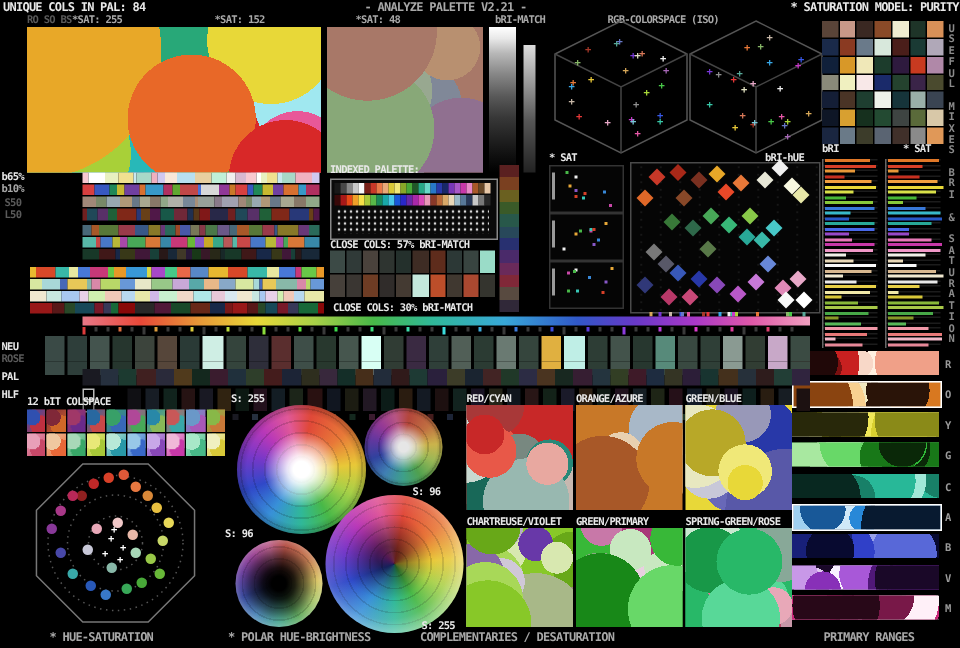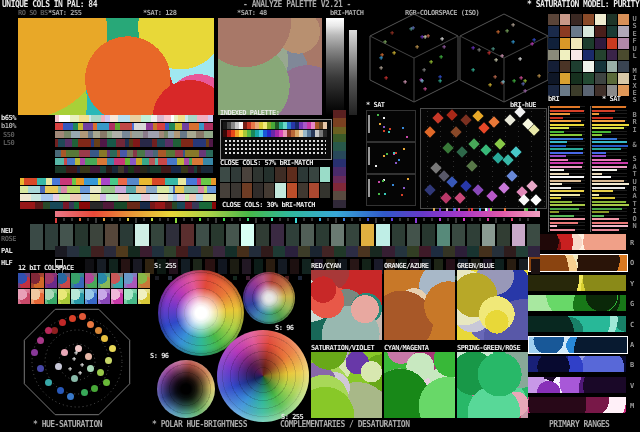--- a/index.html
+++ b/index.html
@@ -39,21 +39,21 @@
 </head>
 <body>
 
 <div id="root">
 
   <div class="t w" style="left:2px;top:1px">UNIQUE COLS IN PAL: 84</div>
   <div class="t" style="left:243px;top:1px">- ANALYZE PALETTE V2.21 -</div>
   <div class="t w" style="left:527px;top:1px">* SATURATION MODEL: PURITY</div>
   <div class="t t7 dim" style="left:18px;top:10px">RO SO BS</div>
   <div class="t t7" style="left:48px;top:10px">*SAT: 255</div>
-  <div class="t t7" style="left:143px;top:10px">*SAT: 128</div>
+  <div class="t t7" style="left:143px;top:10px">*SAT: 152</div>
   <div class="t t7" style="left:237px;top:10px">*SAT: 48</div>
   <div class="t t7" style="left:330px;top:10px">bRI-MATCH</div>
   <div class="t t7" style="left:405px;top:10px">RGB-COLORSPACE (ISO)</div>
 
   <div id="vor1" class="vor" style="left: 18px; top: 18px; width: 196px; height: 97px; background: radial-gradient(circle at 88% 103%, rgb(216, 40, 40) 0px, rgb(216, 40, 40) 19%, transparent 19%), radial-gradient(circle at 56% 63%, rgb(232, 104, 40) 0px, rgb(232, 104, 40) 34%, transparent 34%), radial-gradient(circle at 2% 16%, rgb(232, 168, 40) 0px, rgb(232, 168, 40) 41%, transparent 41%), radial-gradient(circle at 83% 9%, rgb(232, 216, 56) 0px, rgb(232, 216, 56) 23%, transparent 23%), radial-gradient(circle at 13% 87%, rgb(168, 208, 56) 0px, rgb(168, 208, 56) 23%, transparent 23%), radial-gradient(circle at 60% 76%, rgb(72, 184, 56) 0px, rgb(72, 184, 56) 22%, transparent 22%), radial-gradient(circle at 48% 23%, rgb(40, 168, 120) 0px, rgb(40, 168, 120) 34%, transparent 34%), radial-gradient(circle at 23% 82%, rgb(40, 184, 184) 0px, rgb(40, 184, 184) 41%, transparent 41%), radial-gradient(circle at 32% 79%, rgb(40, 136, 216) 0px, rgb(40, 136, 216) 26%, transparent 26%), radial-gradient(circle at 11% 61%, rgb(40, 72, 200) 0px, rgb(40, 72, 200) 30%, transparent 30%), radial-gradient(circle at 4% 74%, rgb(88, 40, 184) 0px, rgb(88, 40, 184) 37%, transparent 37%), radial-gradient(circle at 58% 52%, rgb(152, 56, 200) 0px, rgb(152, 56, 200) 28%, transparent 28%), radial-gradient(circle at -1% 43%, rgb(216, 56, 184) 0px, rgb(216, 56, 184) 17%, transparent 17%), radial-gradient(circle at 92% 91%, rgb(232, 88, 152) 0px, rgb(232, 88, 152) 16%, transparent 16%), radial-gradient(circle at 53% 23%, rgb(240, 168, 184) 0px, rgb(240, 168, 184) 38%, transparent 38%), radial-gradient(circle at 39% 105%, rgb(248, 240, 168) 0px, rgb(248, 240, 168) 34%, transparent 34%), radial-gradient(circle at 95% 52%, rgb(160, 232, 240) 0px, rgb(160, 232, 240) 18%, transparent 18%), radial-gradient(circle at 47% 19%, rgb(248, 248, 248) 0px, rgb(248, 248, 248) 32%, transparent 32%), radial-gradient(circle at 50% 54%, rgb(128, 32, 48) 0px, rgb(128, 32, 48) 28%, transparent 28%), radial-gradient(circle at 41% 92%, rgb(58, 26, 90) 0px, rgb(58, 26, 90) 19%, transparent 19%), radial-gradient(circle at 65% 68%, rgb(216, 40, 40) 0px, rgb(216, 40, 40) 17%, transparent 17%), radial-gradient(circle at 59% 29%, rgb(232, 104, 40) 0px, rgb(232, 104, 40) 36%, transparent 36%), linear-gradient(rgb(216, 40, 40), rgb(216, 40, 40));"></div>
   <div id="vor2" class="vor" style="left: 218px; top: 18px; width: 104px; height: 97px; background: radial-gradient(circle at 26% 3%, rgb(168, 120, 104) 0px, rgb(168, 120, 104) 38%, transparent 38%), radial-gradient(circle at 28% 70%, rgb(136, 168, 120) 0px, rgb(136, 168, 120) 42%, transparent 42%), radial-gradient(circle at 7% 20%, rgb(120, 136, 168) 0px, rgb(120, 136, 168) 38%, transparent 38%), radial-gradient(circle at 12% 10%, rgb(168, 168, 128) 0px, rgb(168, 168, 128) 40%, transparent 40%), radial-gradient(circle at 86% 85%, rgb(144, 112, 144) 0px, rgb(144, 112, 144) 29%, transparent 29%), radial-gradient(circle at 56% 71%, rgb(112, 168, 152) 0px, rgb(112, 168, 152) 17%, transparent 17%), radial-gradient(circle at 77% 14%, rgb(184, 144, 112) 0px, rgb(184, 144, 112) 19%, transparent 19%), radial-gradient(circle at 87% 70%, rgb(136, 152, 176) 0px, rgb(136, 152, 176) 15%, transparent 15%), radial-gradient(circle at 19% 65%, rgb(168, 136, 160) 0px, rgb(168, 136, 160) 18%, transparent 18%), radial-gradient(circle at 31% 44%, rgb(152, 168, 144) 0px, rgb(152, 168, 144) 42%, transparent 42%), radial-gradient(circle at 58% 54%, rgb(128, 136, 152) 0px, rgb(128, 136, 152) 37%, transparent 37%), radial-gradient(circle at 35% 29%, rgb(184, 168, 160) 0px, rgb(184, 168, 160) 18%, transparent 18%), radial-gradient(circle at 10% 17%, rgb(216, 200, 184) 0px, rgb(216, 200, 184) 26%, transparent 26%), radial-gradient(circle at 27% 62%, rgb(200, 216, 200) 0px, rgb(200, 216, 200) 15%, transparent 15%), radial-gradient(circle at 22% 101%, rgb(104, 120, 136) 0px, rgb(104, 120, 136) 25%, transparent 25%), radial-gradient(circle at 41% 69%, rgb(160, 184, 192) 0px, rgb(160, 184, 192) 41%, transparent 41%), radial-gradient(circle at 21% 13%, rgb(168, 120, 104) 0px, rgb(168, 120, 104) 44%, transparent 44%), radial-gradient(circle at 6% 88%, rgb(136, 168, 120) 0px, rgb(136, 168, 120) 17%, transparent 17%), linear-gradient(rgb(168, 120, 104), rgb(168, 120, 104));"></div>
   <div class="abs" style="left:326px;top:18px;width:18px;height:97px;background:linear-gradient(#fff,#e8e8e8 8%,#b8b8b8 18%,#888 32%,#585858 48%,#383838 62%,#222 76%,#101010 88%,#000)"></div>
   <div class="abs" style="left:349px;top:30px;width:8px;height:85px;background:linear-gradient(#ddd,#999 30%,#555 60%,#222)"></div>
 
   <svg id="cubes" width="185" height="96" style="left:366px;top:10px" viewBox="0 0 185 96">
@@ -1214,21 +1214,21 @@
   <div class="wheel wPastel" style="left:217px;top:330px;width:92px;height:92px"></div>
   <div class="t t7 w" style="left:281px;top:414px">S: 255</div>
   <div class="t" style="left:152px;top:421px">* POLAR HUE-BRIGHTNESS</div>
 
   <div class="t t7 w" style="left:311px;top:263px">RED/CYAN</div>
   <div class="t t7 w" style="left:384px;top:263px">ORANGE/AZURE</div>
   <div class="t t7 w" style="left:457px;top:263px">GREEN/BLUE</div>
   <div id="comp0" class="vor" style="left: 311px; top: 270px; width: 71px; height: 70px; background: radial-gradient(circle at 17% 28%, rgb(200, 40, 40) 0px, rgb(200, 40, 40) 17%, transparent 17%), radial-gradient(circle at 22% 44%, rgb(232, 88, 72) 0px, rgb(232, 88, 72) 26%, transparent 26%), radial-gradient(circle at 26% 1%, rgb(168, 56, 56) 0px, rgb(168, 56, 56) 23%, transparent 23%), radial-gradient(circle at 76% 56%, rgb(232, 168, 160) 0px, rgb(232, 168, 160) 21%, transparent 21%), radial-gradient(circle at -2% 35%, rgb(200, 216, 208) 0px, rgb(200, 216, 208) 32%, transparent 32%), radial-gradient(circle at 56% 92%, rgb(152, 184, 176) 0px, rgb(152, 184, 176) 38%, transparent 38%), radial-gradient(circle at 78% 55%, rgb(40, 136, 120) 0px, rgb(40, 136, 120) 23%, transparent 23%), radial-gradient(circle at -1% 79%, rgb(24, 104, 88) 0px, rgb(24, 104, 88) 29%, transparent 29%), radial-gradient(circle at 84% 99%, rgb(200, 184, 176) 0px, rgb(200, 184, 176) 38%, transparent 38%), radial-gradient(circle at 50% 51%, rgb(120, 136, 128) 0px, rgb(120, 136, 128) 33%, transparent 33%), radial-gradient(circle at 53% 92%, rgb(200, 40, 40) 0px, rgb(200, 40, 40) 26%, transparent 26%), radial-gradient(circle at 27% 48%, rgb(232, 88, 72) 0px, rgb(232, 88, 72) 30%, transparent 30%), radial-gradient(circle at 20% 73%, rgb(168, 56, 56) 0px, rgb(168, 56, 56) 27%, transparent 27%), radial-gradient(circle at 77% 104%, rgb(232, 168, 160) 0px, rgb(232, 168, 160) 30%, transparent 30%), linear-gradient(rgb(200, 40, 40), rgb(200, 40, 40));"></div>
   <div id="comp1" class="vor" style="left: 384px; top: 270px; width: 71px; height: 70px; background: radial-gradient(circle at 91% 51%, rgb(200, 120, 40) 0px, rgb(200, 120, 40) 33%, transparent 33%), radial-gradient(circle at 94% 53%, rgb(232, 168, 88) 0px, rgb(232, 168, 88) 28%, transparent 28%), radial-gradient(circle at 25% 74%, rgb(168, 88, 40) 0px, rgb(168, 88, 40) 42%, transparent 42%), radial-gradient(circle at 42% 48%, rgb(232, 208, 176) 0px, rgb(232, 208, 176) 28%, transparent 28%), radial-gradient(circle at 81% 22%, rgb(168, 184, 200) 0px, rgb(168, 184, 200) 28%, transparent 28%), radial-gradient(circle at 76% 41%, rgb(104, 136, 168) 0px, rgb(104, 136, 168) 25%, transparent 25%), radial-gradient(circle at 74% 42%, rgb(56, 120, 200) 0px, rgb(56, 120, 200) 31%, transparent 31%), radial-gradient(circle at 10% 70%, rgb(192, 205, 216) 0px, rgb(192, 205, 216) 28%, transparent 28%), radial-gradient(circle at 41% 61%, rgb(152, 136, 120) 0px, rgb(152, 136, 120) 30%, transparent 30%), radial-gradient(circle at 103% 62%, rgb(184, 200, 216) 0px, rgb(184, 200, 216) 18%, transparent 18%), radial-gradient(circle at 20% 6%, rgb(200, 120, 40) 0px, rgb(200, 120, 40) 35%, transparent 35%), radial-gradient(circle at 59% 52%, rgb(232, 168, 88) 0px, rgb(232, 168, 88) 34%, transparent 34%), radial-gradient(circle at 47% 24%, rgb(168, 88, 40) 0px, rgb(168, 88, 40) 27%, transparent 27%), radial-gradient(circle at 28% 78%, rgb(232, 208, 176) 0px, rgb(232, 208, 176) 26%, transparent 26%), linear-gradient(rgb(200, 120, 40), rgb(200, 120, 40));"></div>
   <div id="comp2" class="vor" style="left: 457px; top: 270px; width: 71px; height: 70px; background: radial-gradient(circle at 56% 74%, rgb(232, 216, 56) 0px, rgb(232, 216, 56) 18%, transparent 18%), radial-gradient(circle at 56% 63%, rgb(240, 232, 120) 0px, rgb(240, 232, 120) 30%, transparent 30%), radial-gradient(circle at 25% 36%, rgb(184, 168, 40) 0px, rgb(184, 168, 40) 32%, transparent 32%), radial-gradient(circle at 9% 39%, rgb(232, 232, 192) 0px, rgb(232, 232, 192) 36%, transparent 36%), radial-gradient(circle at 54% 9%, rgb(152, 152, 184) 0px, rgb(152, 152, 184) 25%, transparent 25%), radial-gradient(circle at 95% 100%, rgb(88, 88, 168) 0px, rgb(88, 88, 168) 42%, transparent 42%), radial-gradient(circle at 69% 29%, rgb(40, 56, 168) 0px, rgb(40, 56, 168) 38%, transparent 38%), radial-gradient(circle at 22% 62%, rgb(200, 200, 216) 0px, rgb(200, 200, 216) 27%, transparent 27%), radial-gradient(circle at -2% 24%, rgb(168, 168, 136) 0px, rgb(168, 168, 136) 21%, transparent 21%), radial-gradient(circle at 45% 72%, rgb(104, 104, 184) 0px, rgb(104, 104, 184) 33%, transparent 33%), radial-gradient(circle at 97% 30%, rgb(232, 216, 56) 0px, rgb(232, 216, 56) 44%, transparent 44%), radial-gradient(circle at 92% 56%, rgb(240, 232, 120) 0px, rgb(240, 232, 120) 37%, transparent 37%), radial-gradient(circle at 73% 85%, rgb(184, 168, 40) 0px, rgb(184, 168, 40) 26%, transparent 26%), radial-gradient(circle at 88% 52%, rgb(232, 232, 192) 0px, rgb(232, 232, 192) 22%, transparent 22%), linear-gradient(rgb(232, 216, 56), rgb(232, 216, 56));"></div>
-  <div class="t t7 w" style="left:311px;top:345px">SATURATION/VIOLET</div>
-  <div class="t t7 w" style="left:384px;top:345px">CYAN/MAGENTA</div>
+  <div class="t t7 w" style="left:311px;top:345px">CHARTREUSE/VIOLET</div>
+  <div class="t t7 w" style="left:384px;top:345px">GREEN/PRIMARY</div>
   <div class="t t7 w" style="left:457px;top:345px">SPRING-GREEN/ROSE</div>
   <div id="comp3" class="vor" style="left: 311px; top: 352px; width: 71px; height: 66px; background: radial-gradient(circle at 20% 97%, rgb(136, 200, 40) 0px, rgb(136, 200, 40) 34%, transparent 34%), radial-gradient(circle at 18% 72%, rgb(168, 216, 88) 0px, rgb(168, 216, 88) 33%, transparent 33%), radial-gradient(circle at 24% -2%, rgb(104, 168, 24) 0px, rgb(104, 168, 24) 22%, transparent 22%), radial-gradient(circle at 85% 30%, rgb(216, 232, 176) 0px, rgb(216, 232, 176) 14%, transparent 14%), radial-gradient(circle at 27% -5%, rgb(184, 168, 200) 0px, rgb(184, 168, 200) 22%, transparent 22%), radial-gradient(circle at 5% 49%, rgb(136, 104, 168) 0px, rgb(136, 104, 168) 29%, transparent 29%), radial-gradient(circle at 65% 16%, rgb(104, 56, 168) 0px, rgb(104, 56, 168) 16%, transparent 16%), radial-gradient(circle at 33% 54%, rgb(208, 200, 216) 0px, rgb(208, 200, 216) 26%, transparent 26%), radial-gradient(circle at 65% 97%, rgb(168, 184, 136) 0px, rgb(168, 184, 136) 43%, transparent 43%), radial-gradient(circle at 97% 82%, rgb(152, 136, 120) 0px, rgb(152, 136, 120) 17%, transparent 17%), radial-gradient(circle at 65% 54%, rgb(136, 200, 40) 0px, rgb(136, 200, 40) 22%, transparent 22%), radial-gradient(circle at 14% 60%, rgb(168, 216, 88) 0px, rgb(168, 216, 88) 41%, transparent 41%), radial-gradient(circle at 100% 35%, rgb(104, 168, 24) 0px, rgb(104, 168, 24) 25%, transparent 25%), radial-gradient(circle at 39% 26%, rgb(216, 232, 176) 0px, rgb(216, 232, 176) 18%, transparent 18%), linear-gradient(rgb(136, 200, 40), rgb(136, 200, 40));"></div>
   <div id="comp4" class="vor" style="left: 384px; top: 352px; width: 71px; height: 66px; background: radial-gradient(circle at 95% 11%, rgb(56, 184, 56) 0px, rgb(56, 184, 56) 20%, transparent 20%), radial-gradient(circle at 90% 82%, rgb(104, 216, 104) 0px, rgb(104, 216, 104) 35%, transparent 35%), radial-gradient(circle at 23% 70%, rgb(24, 136, 24) 0px, rgb(24, 136, 24) 41%, transparent 41%), radial-gradient(circle at 51% 22%, rgb(200, 232, 192) 0px, rgb(200, 232, 192) 22%, transparent 22%), radial-gradient(circle at 0% 92%, rgb(216, 168, 200) 0px, rgb(216, 168, 200) 19%, transparent 19%), radial-gradient(circle at 24% -3%, rgb(200, 120, 168) 0px, rgb(200, 120, 168) 16%, transparent 16%), radial-gradient(circle at 60% 3%, rgb(168, 56, 120) 0px, rgb(168, 56, 120) 23%, transparent 23%), radial-gradient(circle at 45% 45%, rgb(232, 208, 224) 0px, rgb(232, 208, 224) 26%, transparent 26%), radial-gradient(circle at 22% 60%, rgb(136, 168, 128) 0px, rgb(136, 168, 128) 34%, transparent 34%), radial-gradient(circle at 40% 92%, rgb(184, 152, 168) 0px, rgb(184, 152, 168) 32%, transparent 32%), radial-gradient(circle at 32% 78%, rgb(56, 184, 56) 0px, rgb(56, 184, 56) 31%, transparent 31%), radial-gradient(circle at 46% 65%, rgb(104, 216, 104) 0px, rgb(104, 216, 104) 15%, transparent 15%), radial-gradient(circle at 17% 96%, rgb(24, 136, 24) 0px, rgb(24, 136, 24) 25%, transparent 25%), radial-gradient(circle at 100% -1%, rgb(200, 232, 192) 0px, rgb(200, 232, 192) 44%, transparent 44%), linear-gradient(rgb(56, 184, 56), rgb(56, 184, 56));"></div>
   <div id="comp5" class="vor" style="left: 457px; top: 352px; width: 71px; height: 66px; background: radial-gradient(circle at 60% 34%, rgb(40, 184, 104) 0px, rgb(40, 184, 104) 36%, transparent 36%), radial-gradient(circle at 52% 91%, rgb(88, 216, 152) 0px, rgb(88, 216, 152) 37%, transparent 37%), radial-gradient(circle at 23% 32%, rgb(24, 152, 72) 0px, rgb(24, 152, 72) 31%, transparent 31%), radial-gradient(circle at 18% 13%, rgb(200, 232, 208) 0px, rgb(200, 232, 208) 30%, transparent 30%), radial-gradient(circle at 83% 79%, rgb(232, 168, 184) 0px, rgb(232, 168, 184) 16%, transparent 16%), radial-gradient(circle at 44% 56%, rgb(216, 120, 152) 0px, rgb(216, 120, 152) 32%, transparent 32%), radial-gradient(circle at 56% 100%, rgb(184, 72, 104) 0px, rgb(184, 72, 104) 31%, transparent 31%), radial-gradient(circle at 56% 37%, rgb(240, 216, 224) 0px, rgb(240, 216, 224) 25%, transparent 25%), radial-gradient(circle at 90% 22%, rgb(136, 168, 152) 0px, rgb(136, 168, 152) 26%, transparent 26%), radial-gradient(circle at 92% 102%, rgb(200, 152, 168) 0px, rgb(200, 152, 168) 17%, transparent 17%), radial-gradient(circle at 0% 102%, rgb(40, 184, 104) 0px, rgb(40, 184, 104) 40%, transparent 40%), radial-gradient(circle at 78% 69%, rgb(88, 216, 152) 0px, rgb(88, 216, 152) 18%, transparent 18%), radial-gradient(circle at 43% 47%, rgb(24, 152, 72) 0px, rgb(24, 152, 72) 24%, transparent 24%), radial-gradient(circle at 51% 83%, rgb(200, 232, 208) 0px, rgb(200, 232, 208) 40%, transparent 40%), linear-gradient(rgb(40, 184, 104), rgb(40, 184, 104));"></div>
   <div class="t" style="left:280px;top:421px">COMPLEMENTARIES / DESATURATION</div>
 
 </div>
 
 </body></html>

